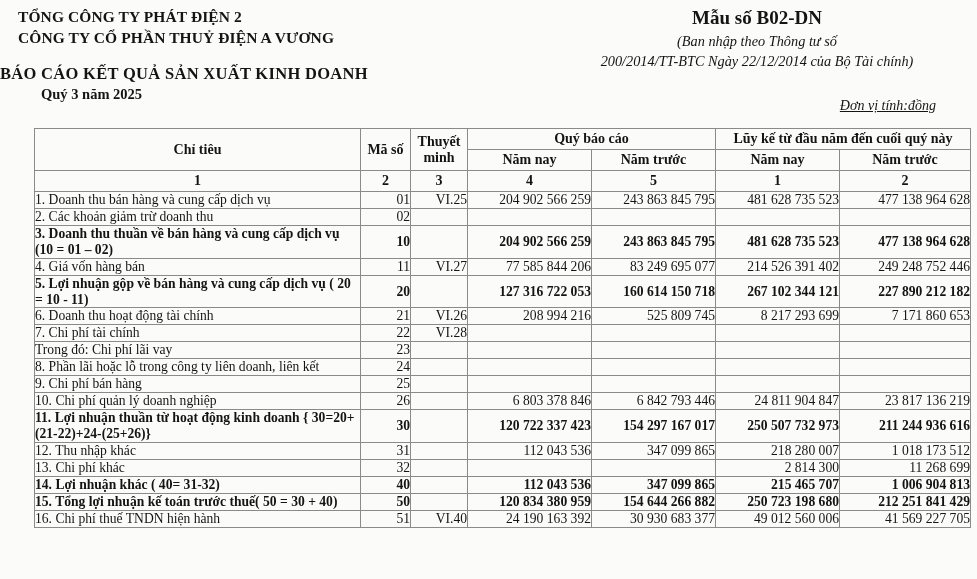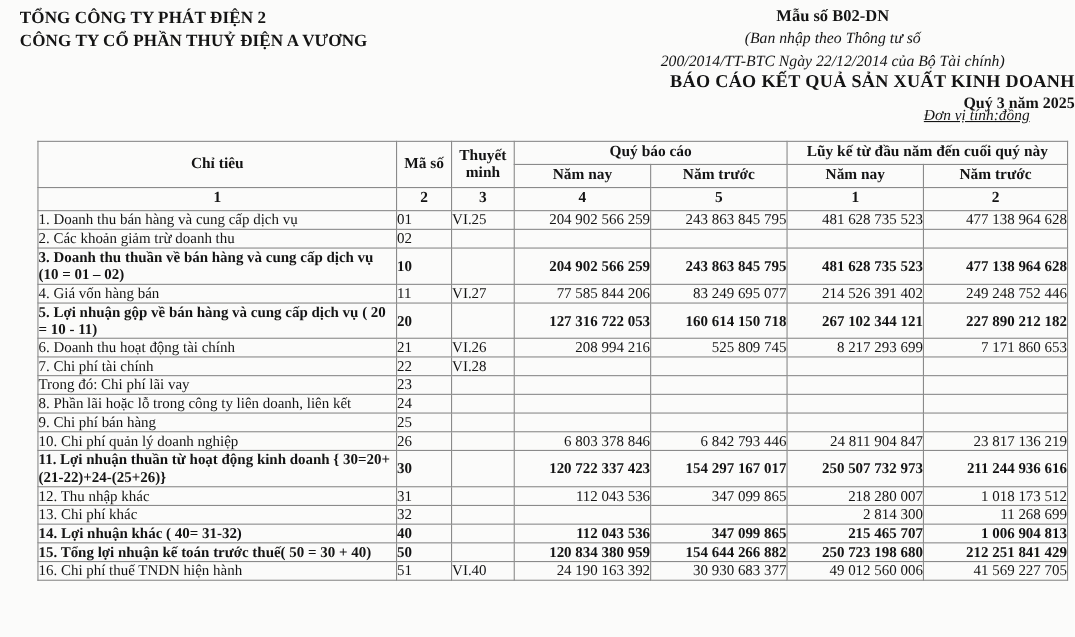--- a/index.html
+++ b/index.html
@@ -40,34 +40,34 @@
   .hdr-right {
     position: absolute;
     right: 14px;
     top: 5px;
     width: 380px;
     text-align: center;
     line-height: 1.35;
   }
   .hdr-right .form-no {
     font-weight: bold;
-    font-size: 15px;
+    font-size: 19px;
   }
   .hdr-right .form-sub {
     font-style: italic;
     font-size: 14.3px;
     margin-top: 1px;
   }
 
   .title-block {
     position: absolute;
     left: 0;
     top: 64px;
     width: 977px;
-    text-align: right;
+    text-align: left;
   }
   .title-main {
     font-weight: bold;
     font-size: 16.5px;
     letter-spacing: .3px;
   }
   .title-sub {
     font-weight: bold;
     font-size: 14.5px;
     margin-top: 2px;
@@ -107,21 +107,21 @@
   }
   th.h-chitieu { font-size: 14.5px; }
 
   td.lbl {
     text-align: left;
     padding: 1px 3px 1px 6px;
     line-height: 1.16;
     font-size: 13.6px;
   }
   td.code, td.note {
-    text-align: left;
+    text-align: right;
     font-size: 13.6px;
   }
   td.num {
     text-align: right;
     padding: 1px 6px 1px 2px;
     font-size: 13.6px;
     white-space: nowrap;
   }
   tr.bold td { font-weight: bold; }
   tr.numrow th { font-weight: bold; font-size: 14px; }

